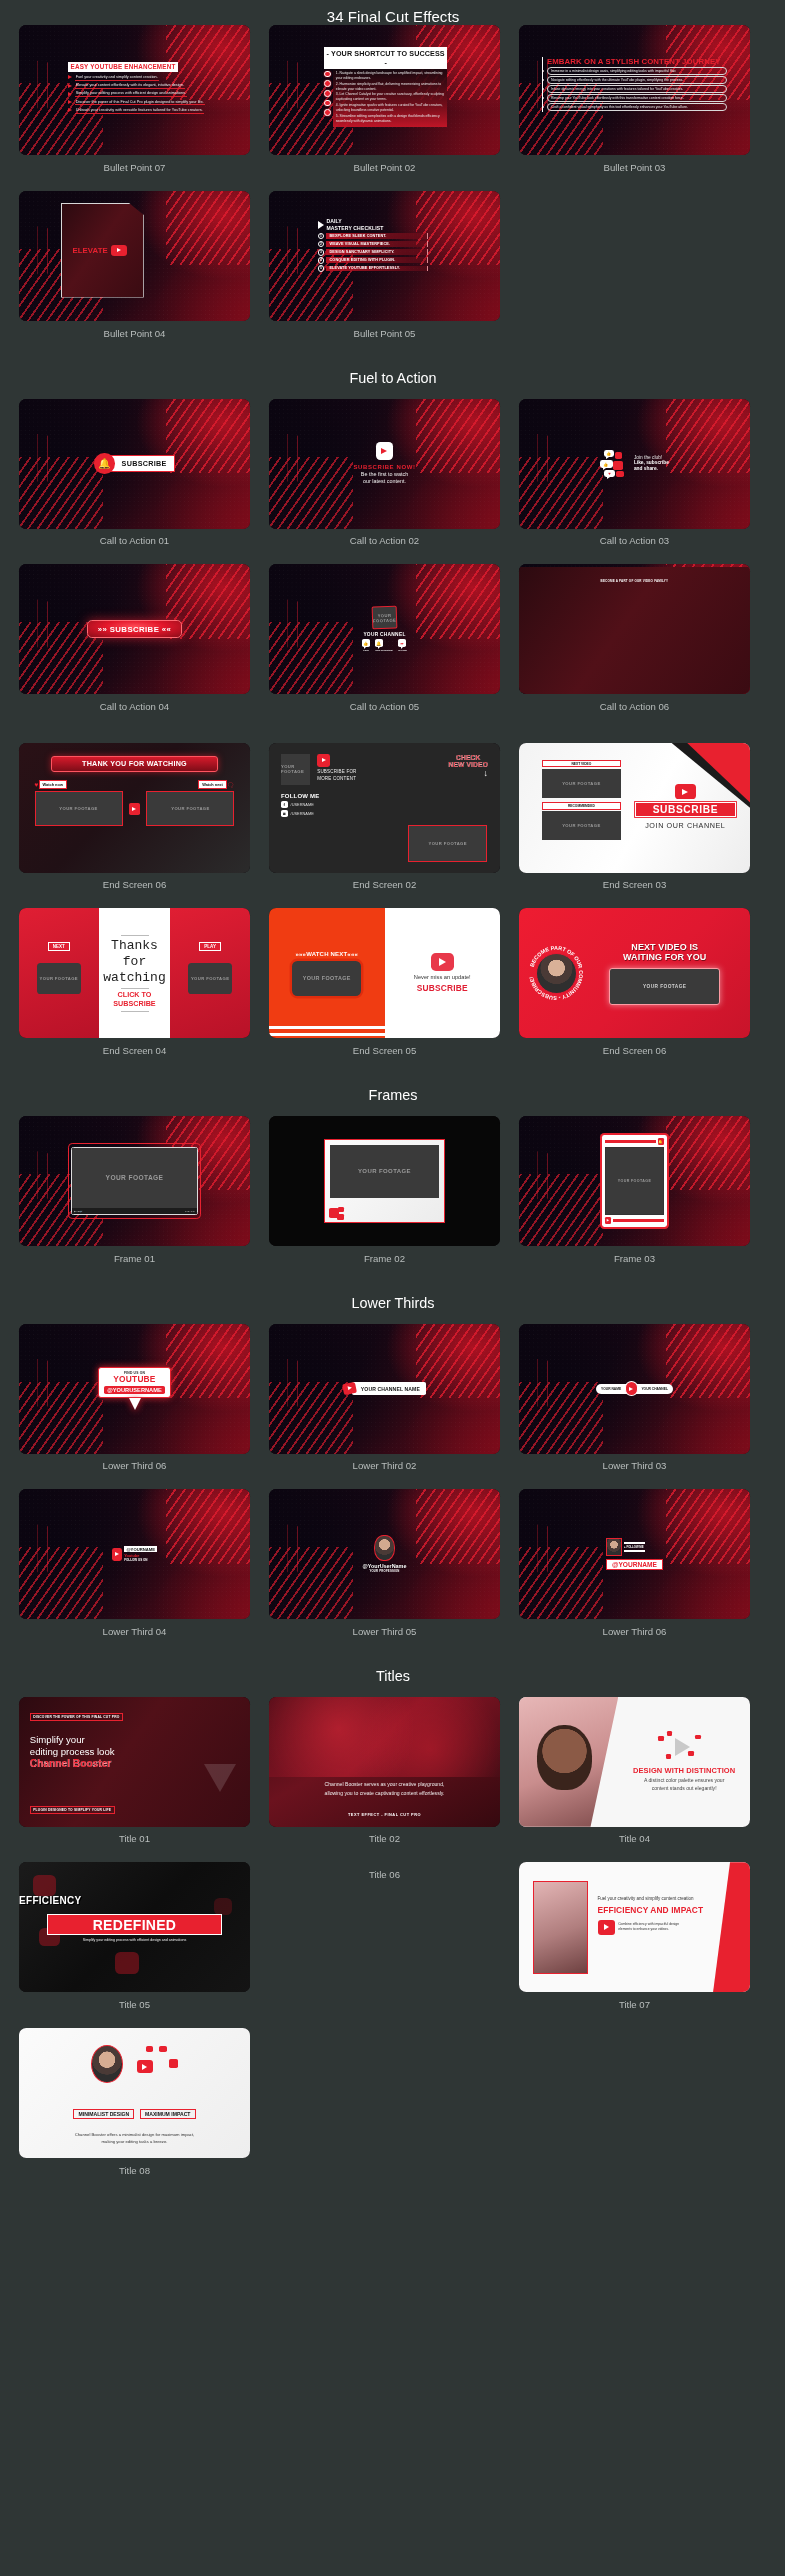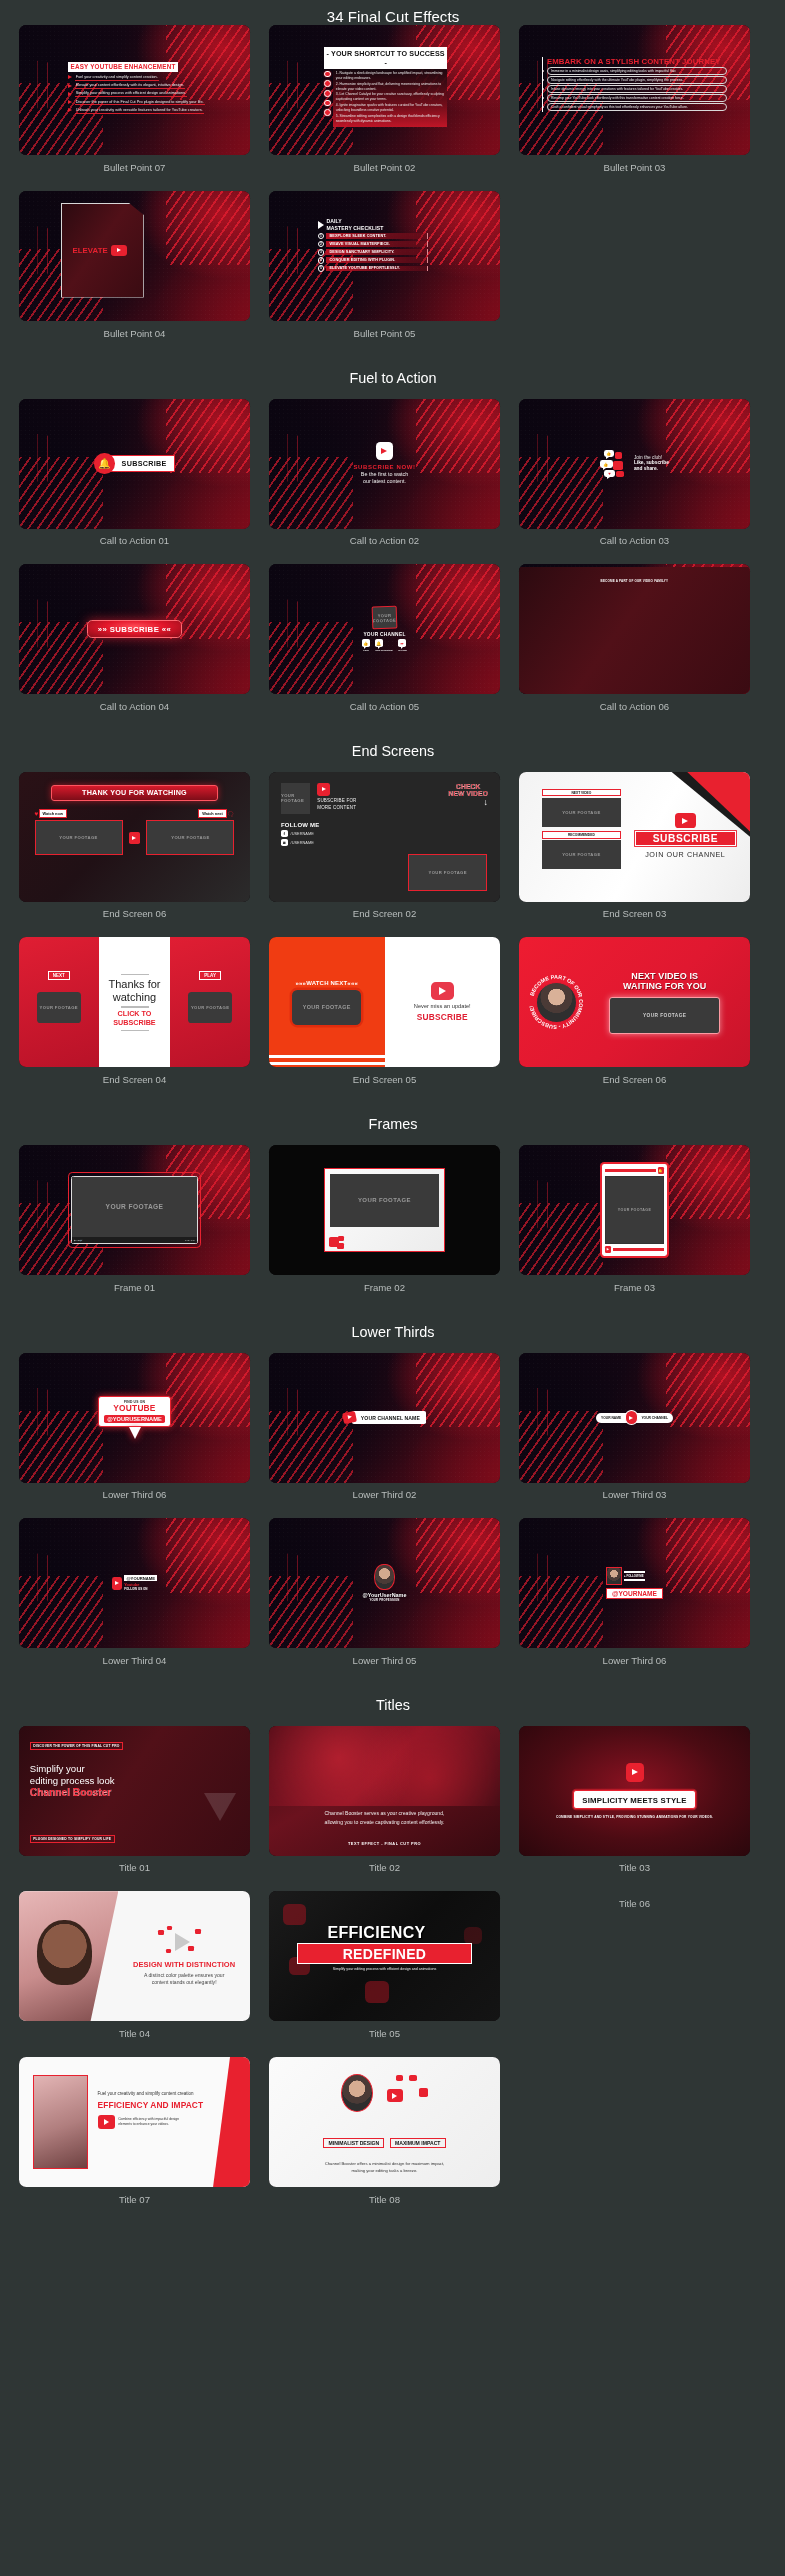--- a/index.html
+++ b/index.html
@@ -286,21 +286,21 @@
   .es3 .right { position:absolute; right:6%; top:32%; width:44%; text-align:center; }
   .es3 .pl { width:20.4px;height:14.4px;border-radius:3.6px;margin:0 auto 3px;}
   .es3 .sb { background:#e8212f; border:0.9px solid #fff; box-shadow:0 0 0 0.9px #e8212f; color:#fff;
     font-weight:800; font-size:10.2px; padding:1.2px 0; letter-spacing:0.6px;}
   .es3 .jn { color:#2b2b2b; font-size:7.2px; margin-top:3.6px; letter-spacing:0.6px;}
   
   .es4 { position:absolute; inset:0; display:flex; }
   .es4 .sd { flex:1; background:linear-gradient(160deg,#e01e33,#b81228); position:relative; display:flex; align-items:center; justify-content:center;}
   .es4 .mid { width:31%; background:#fff; color:#222; display:flex; flex-direction:column; align-items:center; justify-content:center; gap:2.4px;}
   .es4 .mid .ln { width:28px;height:1.2px;background:#bbb;}
-  .es4 .mid .t { font-size:11px; line-height:1.2; text-align:center;}
+  .es4 .mid .t { font-size:13px; line-height:1.2; text-align:center;font-family:Liberation Mono, monospace;}
   .es4 .mid .c { color:#e8212f; font-weight:800; font-size:7.2px; text-align:center; line-height:1.2;}
   .es4 .chip { position:absolute; top:26%; background:#e01e33; border:0.6px solid #fff; color:#fff;
     font-size:4.5px; font-weight:800; padding:0.9px 4.2px;}
   .es4 .bx { width:56%; height:31px; border-radius:3.6px; }
   
   .es5 { position:absolute; inset:0; display:flex; }
   .es5 .l { width:50%; background:#f03c12; display:flex; flex-direction:column; align-items:center; justify-content:center; position:relative;}
   .es5 .wn { color:#fff; font-weight:800; font-size:6px; letter-spacing:0.2px; margin-bottom:4.2px;}
   .es5 .bx { width:60%; height:35px; border-radius:5.4px; box-shadow:0 0 0 2.4px rgba(220,40,12,.8);}
   .es5 .r { width:50%; background:#fff; display:flex; flex-direction:column; align-items:center; justify-content:center; gap:3px;}
@@ -396,21 +396,21 @@
   .t4t .ph .face { position:absolute; left:18%; top:22%; width:56%; height:50%; border-radius:48% 48% 44% 44%;
     background: radial-gradient(circle at 50% 40%, #8b5a46 0 46%, #3a241c 47% 100%);}
   .t4t .rt { flex:1; position:relative; display:flex; flex-direction:column; align-items:center; justify-content:center; padding:0 7.2px;}
   .t4t .icons { position:relative; width:54px; height:31px; margin-bottom:3.6px;}
   .t4t .icons .pl { position:absolute; left:18px; top:7.2px; width:0;height:0; border-left:15.6px solid #c9c9c9; border-top:9.6px solid transparent; border-bottom:9.6px solid transparent;}
   .t4t .icons .d { position:absolute; width:5.4px;height:4.8px; background:#e8212f; border-radius:1.2px;}
   .t4t .hd { color:#e8212f; font-weight:800; font-size:7.5px; letter-spacing:0.1px;}
   .t4t .sb { color:#444; font-size:5.1px; text-align:center; line-height:1.5; margin-top:2.4px;}
   .t5t { position:absolute; inset:0; background: linear-gradient(135deg,#1b1b1b,#0d0d0d 50%,#141414);}
   .t5t .blob { position:absolute; background:#9e1420; border-radius:5.4px; opacity:.55; filter:blur(0.6px);}
-  .t5t .e1 { position:absolute; left:0; right:16px; top:25%; text-align:center; font-size:16px; font-weight:800;
+  .t5t .e1 { position:absolute; left:0; right:16px; top:25%; text-align:left; font-size:10px; font-weight:800;
     color:#fff; letter-spacing:0.3px; text-shadow: 1.2px 1.2px 0 #000;}
   .t5t .e2 { position:absolute; left:12%; right:12%; top:40%; text-align:center; font-size:14px; font-weight:800;
     color:#fff; background:#e8212f; border:0.9px solid #fff; padding:1.2px 0; letter-spacing:0.3px;}
   .t5t .sub { position:absolute; left:0; right:0; top:58%; text-align:center; font-size:3.6px; color:#eee;}
   .t6t { position:absolute; inset:0; background:#f4f4f4; }
   .t6t .rw { position:absolute; right:0; top:0; bottom:0; width:42%;
     background: linear-gradient(160deg,#ee1c31,#c4142a);
     clip-path: polygon(22% 0, 100% 0, 100% 100%, 8% 100%, 0 52%);}
   .t6t .txt { position:absolute; left:6%; top:28%; width:56%; }
   .t6t .a { font-size:4.8px; color:#333; }
@@ -771,21 +771,20 @@
             </div>
           </div>
         </div>
         <div class="caption">Call to Action 06</div>
       </div>
 
     </div>
   </div>
 
   <div class="section">
-    <h2 class="section-title">End Screens</h2>
     <div class="grid">
 
       <div class="cell">
         <div class="thumb">
           <div class="es-dark"></div>
           <div class="es1">
             <div class="ttl">THANK YOU FOR WATCHING</div>
             <div class="tags">
               <span style="color:#e8212f;font-size:6.6px">♥</span>
               <span class="tag">Watch now</span>
@@ -1169,32 +1168,20 @@
             <div class="d1">
               <span>Channel Booster serves as your creative playground,</span><br>
               <span>allowing you to create captivating content effortlessly.</span>
             </div>
             <div class="d2">TEXT EFFECT - FINAL CUT PRO</div>
           </div>
         </div>
         <div class="caption">Title 02</div>
       </div>
 
-      <div class="cell">
-        <div class="thumb">
-          <div class="t3t">
-            <div class="pl yt-play">
-                <i style="border-left-width:6px;border-top-width:3.9px;border-bottom-width:3.9px"></i>
-              </div>
-            <div class="card"><span>SIMPLICITY MEETS STYLE</span></div>
-            <div class="sub">COMBINE SIMPLICITY AND STYLE, PROVIDING STUNNING ANIMATIONS FOR YOUR VIDEOS.</div>
-          </div>
-        </div>
-        <div class="caption">Title 03</div>
-      </div>
 
       <div class="cell">
         <div class="thumb">
           <div class="t4t">
             <div class="ph">
                 <span class="face"></span>
               </div>
             <div class="rt">
               <div class="icons">
                 <span class="pl"></span>

